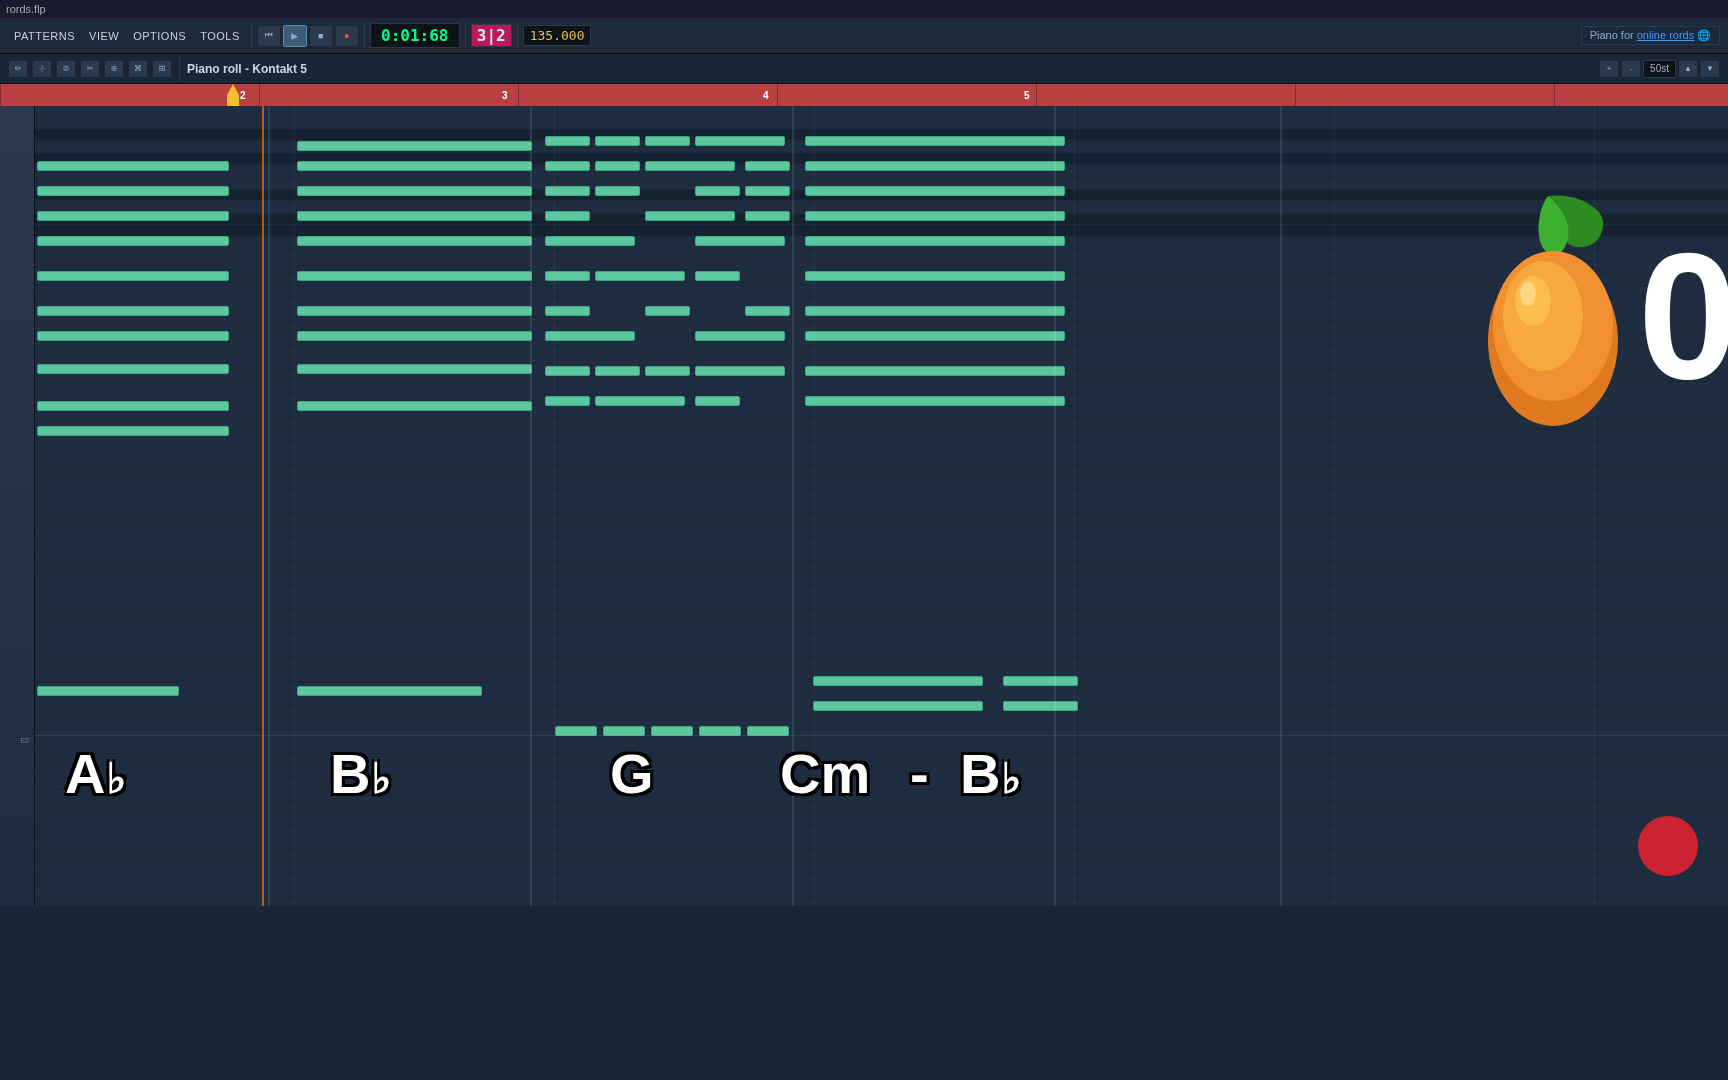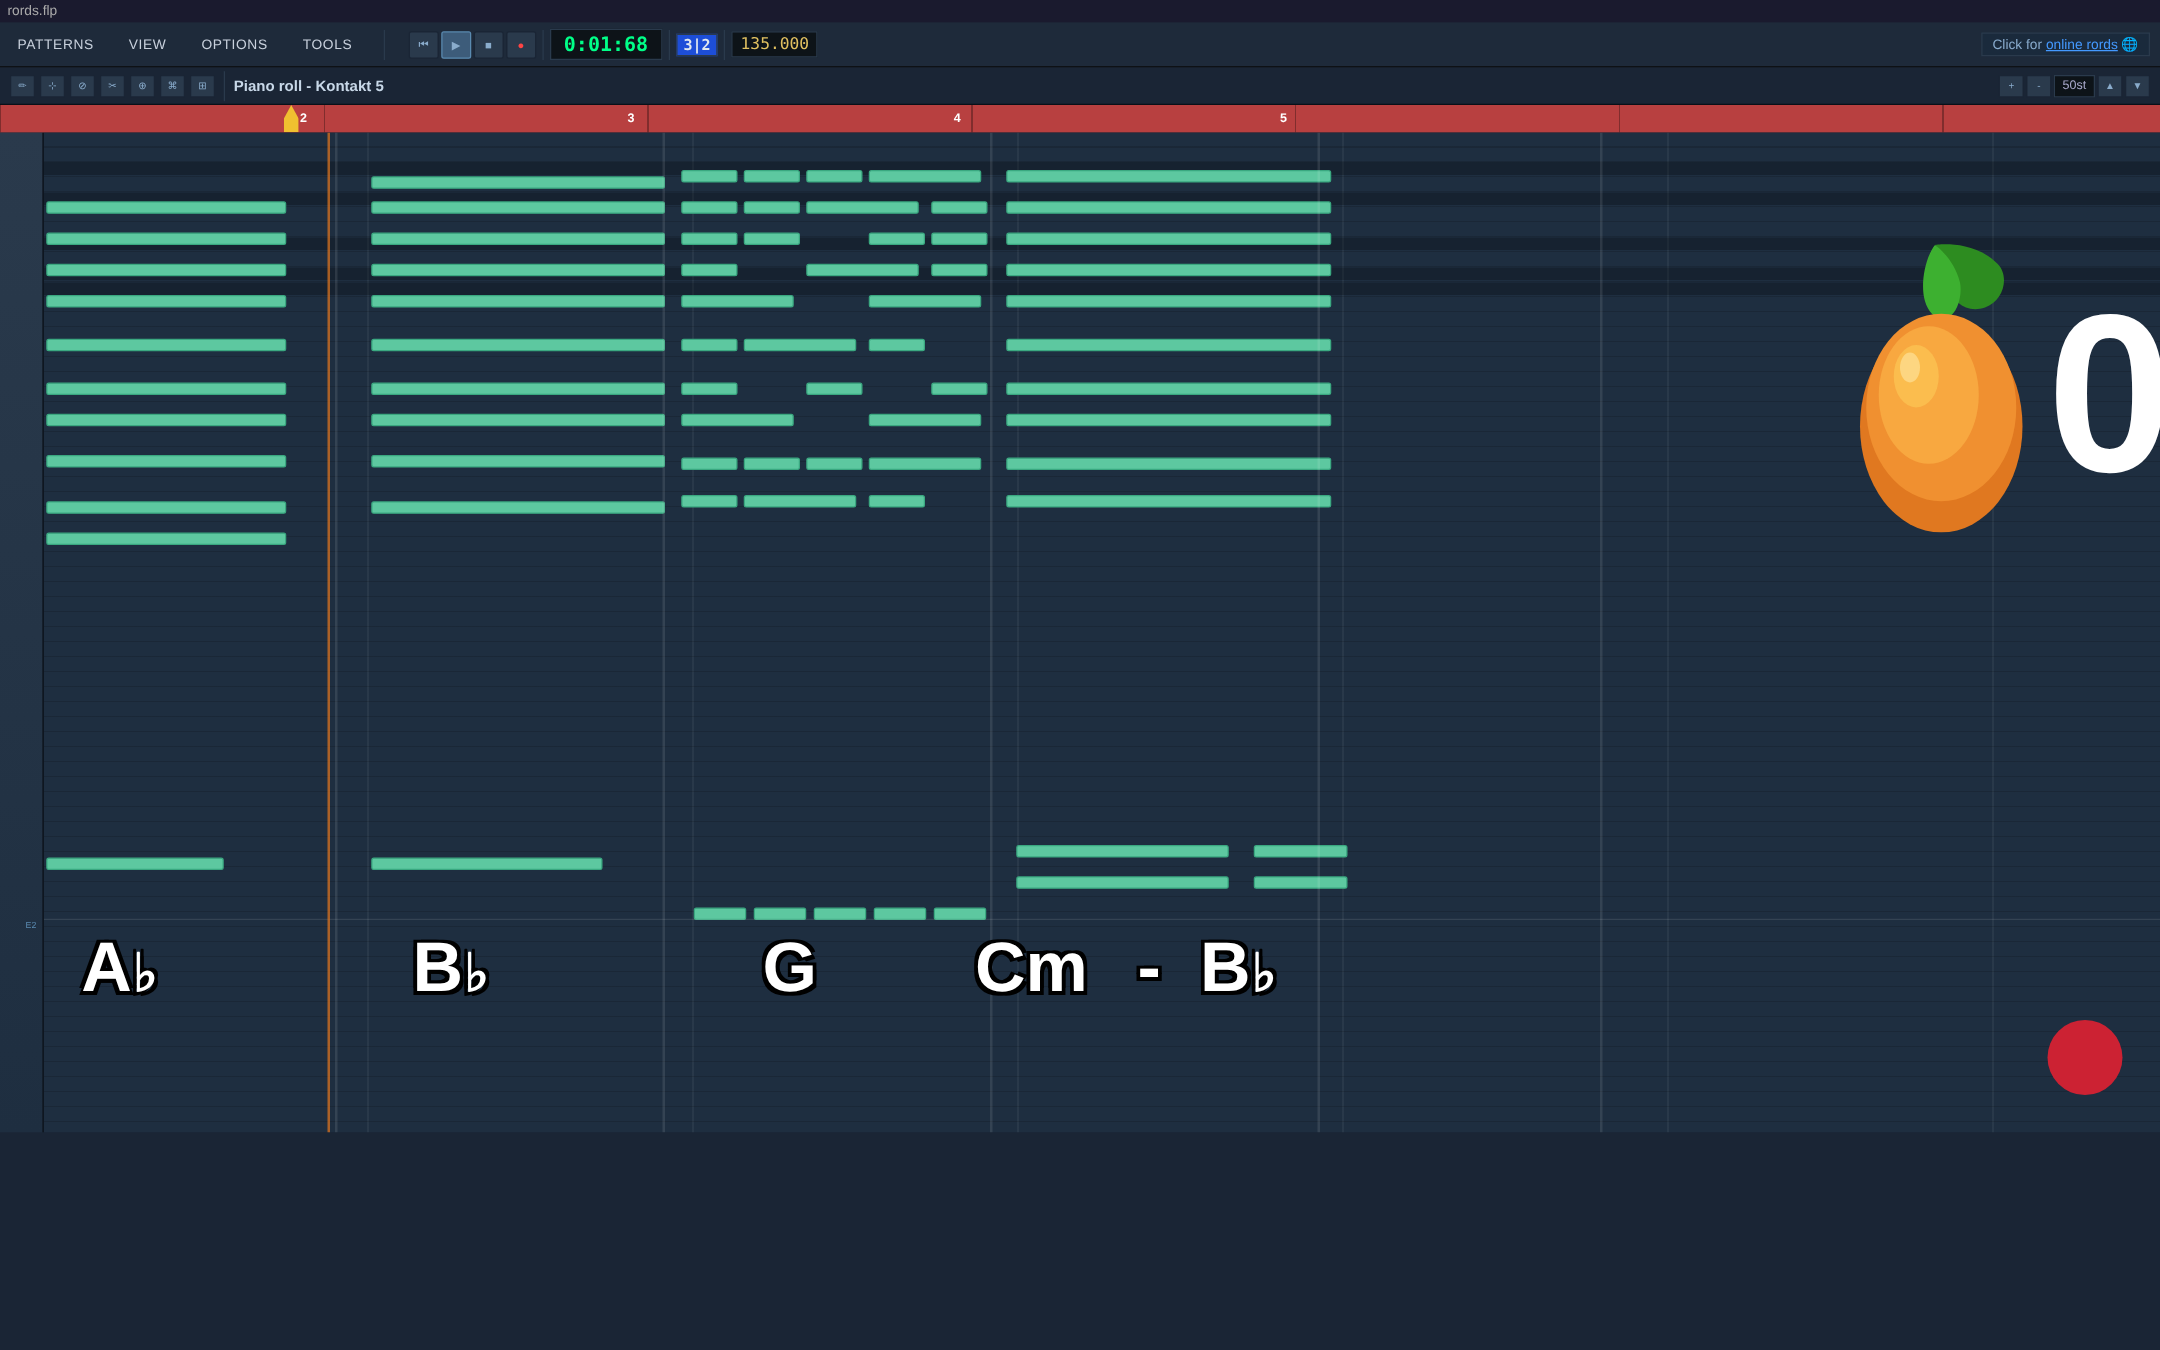--- a/index.html
+++ b/index.html
@@ -23,21 +23,21 @@
       color: #aaa;
     }
 
     
     .menu-bar {
       height: 36px;
       background: #1e2a3a;
       display: flex;
       align-items: center;
       padding: 0 8px;
-      gap: 16px;
+      gap: 2px;
       border-bottom: 1px solid #0a0a0a;
     }
     .menu-item {
       color: #c8d0dc;
       font-size: 11px;
       padding: 3px 6px;
       cursor: pointer;
       text-transform: uppercase;
       letter-spacing: 0.5px;
     }
@@ -326,26 +326,26 @@
       z-index: 3;
     }
 
     .transport-section {
       display: flex;
       align-items: center;
       gap: 2px;
     }
 
     .sig-display {
-      background: #1d4ed8;
+      background: #be185d;
       border: 1px solid #2a3a4c;
       padding: 1px 5px;
       color: #e0e8f0;
       font-family: monospace;
-      font-size: 12px;
+      font-size: 16px;
       font-weight: bold;
     }
 
     .divider-v {
       width: 1px;
       height: 24px;
       background: #2a3a4c;
       margin: 0 3px;
     }
   </style>
@@ -372,21 +372,21 @@
     <div class="divider-v"></div>
     <div class="transport-display">0:01:68</div>
     <div class="divider-v"></div>
     <div class="sig-display">3|2</div>
     <div class="divider-v"></div>
     <div class="tempo-display">135.000</div>
   </div>
 
   <div style="margin-left:auto;">
     <div class="news-area">
-      <span>Click for</span>
+      <span>Piano for</span>
       <span class="link">online rords</span>
       <span> 🌐</span>
     </div>
   </div>
 </div>
 
 <div class="pianoroll-bar">
   <div class="small-btn">✏</div>
   <div class="small-btn">⊹</div>
   <div class="small-btn">⊘</div>

